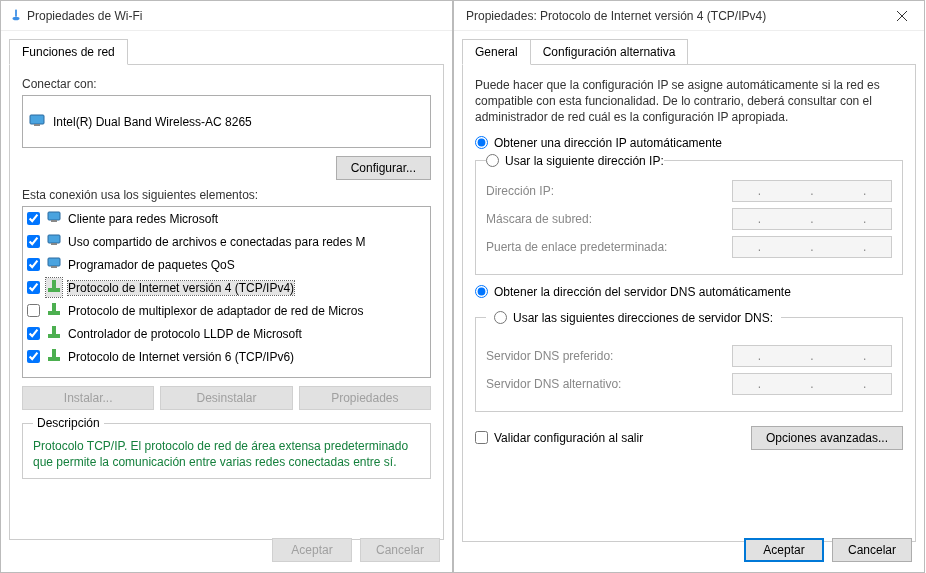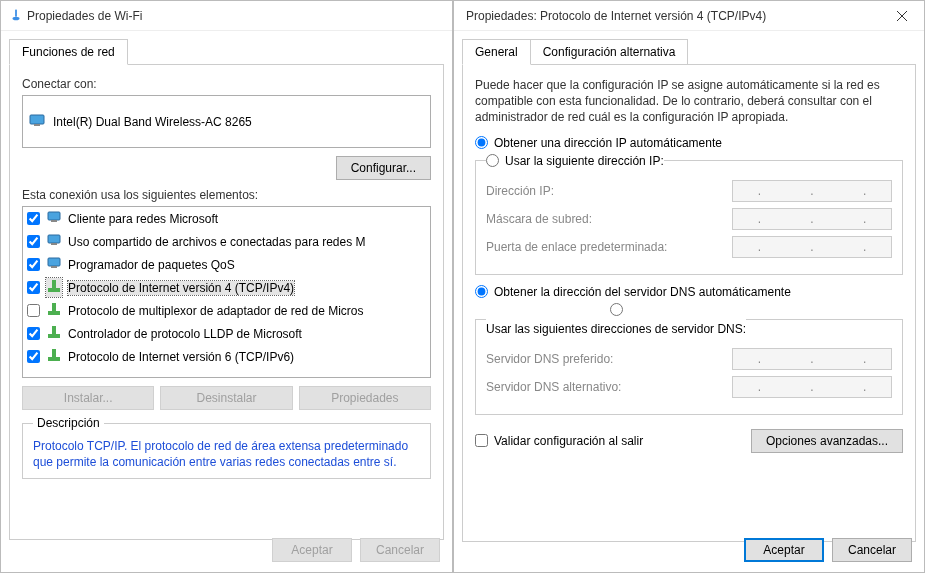--- a/index.html
+++ b/index.html
@@ -38,21 +38,21 @@
 
 .label { color: #333; margin-bottom: 4px; }
 .para { color: #333; line-height: 1.35; margin-bottom: 10px; }
 
 .radio-row { display: flex; align-items: center; gap: 6px; margin: 4px 0; }
 .radio-row input { margin: 0; }
 .field-row { display: flex; align-items: center; margin: 6px 0; }
 .field-row .fl { flex: 1; color: #888; }
 .ip-input { width: 160px; height: 22px; border: 1px solid #ccc; background: #f5f5f5; display: flex; align-items: center; justify-content: space-around; color: #888; }
 
-.desc-box { color: #1d4ed8; line-height: 1.35; }
+.desc-box { color: #15803d; line-height: 1.35; }
 </style>
 </head>
 <body>
 
 <div class="window win1">
   <div class="title-bar">
     <span>
       <svg width="14" height="14" viewBox="0 0 16 16">
           <rect x="7" y="3" width="2" height="8" fill="#3a8ee6"></rect>
           <ellipse cx="8" cy="13" rx="4" ry="2" fill="#3a8ee6"></ellipse>
@@ -213,21 +213,21 @@
       </div>
     </fieldset>
 
     <div class="radio-row" style="margin-top:10px;">
       <input type="radio" name="dns" checked="" style="">
       <span>Obtener la dirección del servidor DNS automáticamente</span>
     </div>
 
     <fieldset style="border:1px solid #ccc; padding:6px 10px 10px; margin-top:2px;">
       <legend style="padding:0;">
-        <label class="radio-row" style="margin:0;flex-direction:column;">
+        <label class="radio-row" style="margin:8px;">
           <input type="radio" name="dns" style="">
           <span>Usar las siguientes direcciones de servidor DNS:</span>
         </label>
       </legend>
       <div class="field-row">
         <span class="fl">Servidor DNS preferido:</span>
         <div class="ip-input">
             <span>.</span>
             <span>.</span>
             <span>.</span>

